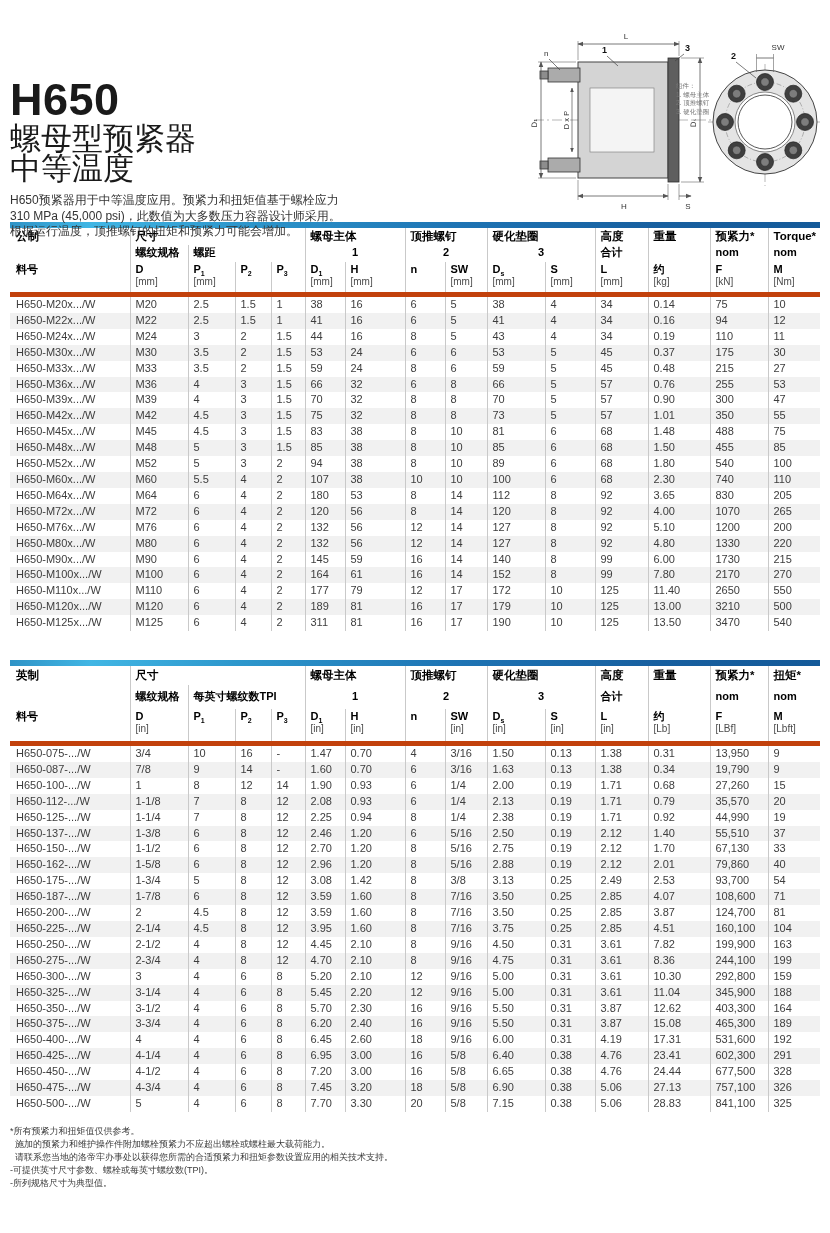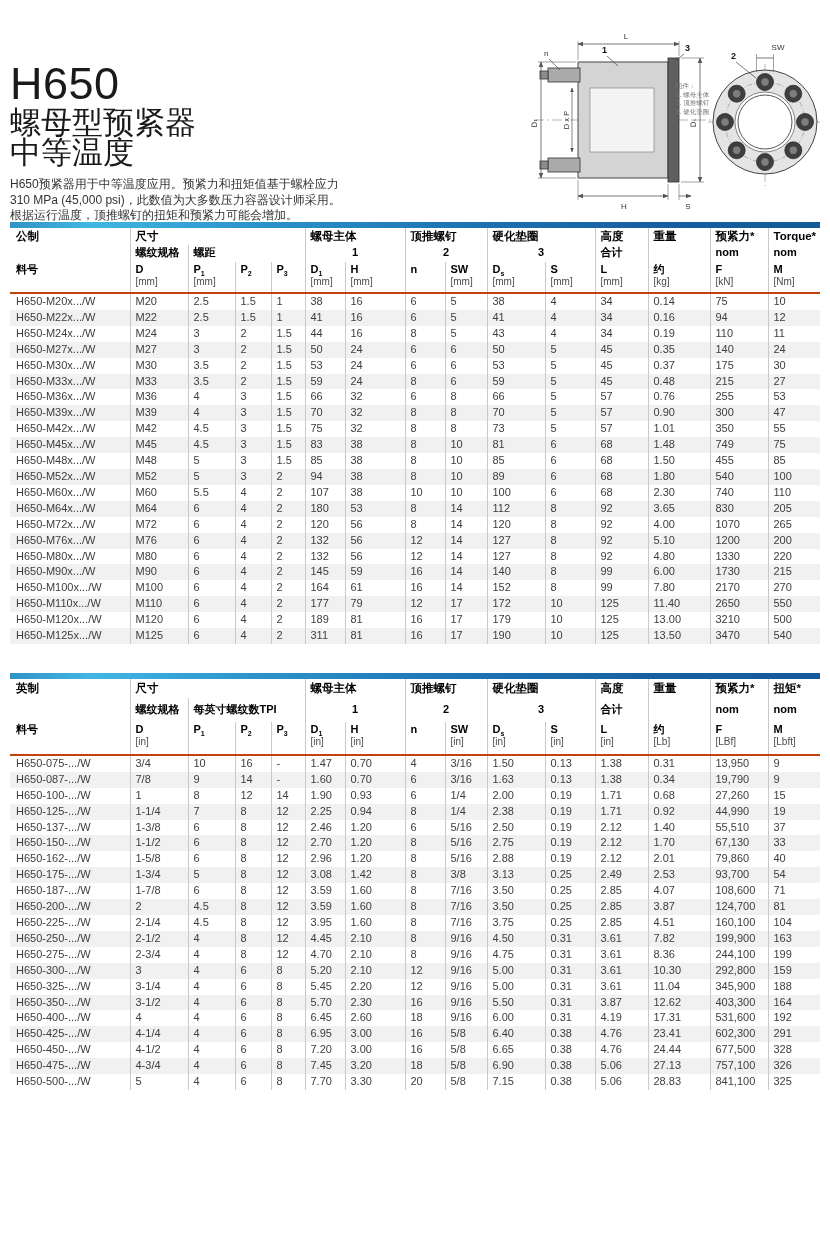--- a/index.html
+++ b/index.html
@@ -1,21 +1,21 @@
 <!DOCTYPE html>
 <html><head>
 <meta charset="utf-8">
 <style>
   html,body{margin:0;padding:0;background:#fff;}
   body{width:830px;height:1233px;overflow:hidden;font-family:"Liberation Sans","DejaVu Sans",sans-serif;color:#3d3d3d;}
   .page{position:relative;width:830px;height:1233px;box-sizing:border-box;padding:0 10px;}
 
   
   .hdr{position:relative;height:222px;}
-  .title{font-size:45px;font-weight:400;color:#1a1a1a;letter-spacing:.5px;padding-top:60px;line-height:48px;}
+  .title{font-size:45px;font-weight:700;color:#1a1a1a;letter-spacing:.5px;padding-top:76px;line-height:48px;}
   .subtitle{font-size:31px;font-weight:400;color:#1a1a1a;line-height:30px;}
   .desc{margin-top:9px;font-size:12px;line-height:15.5px;color:#333;}
 
   
   .drawing{position:absolute;top:28px;right:0;width:292px;height:190px;}
   .legend{position:absolute;left:148px;top:54px;width:70px;font-size:6.5px;line-height:8.5px;color:#777;}
 
   
   .bluebar{height:6px;width:810px;background:linear-gradient(90deg,#2f93c6 0%,#41b6e4 10%,#2d97cc 28%,#1e74b4 55%,#175f9f 80%,#145a99 100%);}
   table.spec{table-layout:fixed;border-collapse:collapse;width:810px;font-size:11px;color:#3d3d3d;}
@@ -26,21 +26,21 @@
   table.spec.tallhead thead tr.ra th{height:19px;line-height:18px;margin-top:39px;}
   table.spec.tallhead thead tr.rb th{height:24px;line-height:22px;}
   table.spec thead tr.rc th{height:30px;}
   table.spec.tallhead thead tr.rc th{height:32px;}
   table.spec thead tr.rc th .sym{font-size:11px;line-height:14px;}
   table.spec thead tr.rc th .unit{font-size:10px;line-height:12px;font-weight:normal;color:#4a4a4a;}
   table.spec sub{font-size:7px;line-height:0;}
   table.spec td{padding:0 0 0 5px;height:15.9px;line-height:15.9px;white-space:nowrap;overflow:hidden;}
   table.spec th,table.spec td{border-left:1px solid #c9c9c9;}
   table.spec tr > :first-child{border-left:none;padding-left:6px;}
-  table.spec thead tr.rc th{border-bottom:2px solid #c2410c;}
+  table.spec thead tr.rc th{border-bottom:5px solid #c2410c;}
   table.spec tbody tr:nth-child(even) td{background:#f1f1f1;}
   .tablegap{height:29px;}
 
   
   .footnotes{margin-top:13px;font-size:9px;line-height:13px;color:#3a3a3a;}
   .footnotes .ind{padding-left:5px;}
 </style>
 </head>
 <body>
 
@@ -317,37 +317,20 @@
               <td>8</td>
               <td>5</td>
               <td>43</td>
               <td>4</td>
               <td>34</td>
               <td>0.19</td>
               <td>110</td>
               <td>11</td>
             </tr>
             <tr>
-              <td>H650-M27x.../W</td>
-              <td>M27</td>
-              <td>3</td>
-              <td>2</td>
-              <td>1.5</td>
-              <td>50</td>
-              <td>24</td>
-              <td>6</td>
-              <td>6</td>
-              <td>50</td>
-              <td>5</td>
-              <td>45</td>
-              <td>0.35</td>
-              <td>140</td>
-              <td>24</td>
-            </tr>
-            <tr>
               <td>H650-M30x.../W</td>
               <td>M30</td>
               <td>3.5</td>
               <td>2</td>
               <td>1.5</td>
               <td>53</td>
               <td>24</td>
               <td>6</td>
               <td>6</td>
               <td>53</td>
@@ -432,21 +415,21 @@
               <td>3</td>
               <td>1.5</td>
               <td>83</td>
               <td>38</td>
               <td>8</td>
               <td>10</td>
               <td>81</td>
               <td>6</td>
               <td>68</td>
               <td>1.48</td>
-              <td>749</td>
+              <td>488</td>
               <td>75</td>
             </tr>
             <tr>
               <td>H650-M48x.../W</td>
               <td>M48</td>
               <td>5</td>
               <td>3</td>
               <td>1.5</td>
               <td>85</td>
               <td>38</td>
@@ -806,20 +789,37 @@
               <td>6</td>
               <td>1/4</td>
               <td>2.00</td>
               <td>0.19</td>
               <td>1.71</td>
               <td>0.68</td>
               <td>27,260</td>
               <td>15</td>
             </tr>
             <tr>
+              <td>H650-112-.../W</td>
+              <td>1-1/8</td>
+              <td>7</td>
+              <td>8</td>
+              <td>12</td>
+              <td>2.08</td>
+              <td>0.93</td>
+              <td>6</td>
+              <td>1/4</td>
+              <td>2.13</td>
+              <td>0.19</td>
+              <td>1.71</td>
+              <td>0.79</td>
+              <td>35,570</td>
+              <td>20</td>
+            </tr>
+            <tr>
               <td>H650-125-.../W</td>
               <td>1-1/4</td>
               <td>7</td>
               <td>8</td>
               <td>12</td>
               <td>2.25</td>
               <td>0.94</td>
               <td>8</td>
               <td>1/4</td>
               <td>2.38</td>
@@ -1027,20 +1027,37 @@
               <td>16</td>
               <td>9/16</td>
               <td>5.50</td>
               <td>0.31</td>
               <td>3.87</td>
               <td>12.62</td>
               <td>403,300</td>
               <td>164</td>
             </tr>
             <tr>
+              <td>H650-375-.../W</td>
+              <td>3-3/4</td>
+              <td>4</td>
+              <td>6</td>
+              <td>8</td>
+              <td>6.20</td>
+              <td>2.40</td>
+              <td>16</td>
+              <td>9/16</td>
+              <td>5.50</td>
+              <td>0.31</td>
+              <td>3.87</td>
+              <td>15.08</td>
+              <td>465,300</td>
+              <td>189</td>
+            </tr>
+            <tr>
               <td>H650-400-.../W</td>
               <td>4</td>
               <td>4</td>
               <td>6</td>
               <td>8</td>
               <td>6.45</td>
               <td>2.60</td>
               <td>18</td>
               <td>9/16</td>
               <td>6.00</td>
@@ -1116,14 +1133,21 @@
               <td>5.06</td>
               <td>28.83</td>
               <td>841,100</td>
               <td>325</td>
             </tr>
           </tbody>
         </table>
       </div>
   </div>
 
+  <div class="footnotes">
+    <div>*所有预紧力和扭矩值仅供参考。</div>
+    <div class="ind">施加的预紧力和维护操作件附加螺栓预紧力不应超出螺栓或螺柱最大载荷能力。</div>
+    <div class="ind">请联系您当地的洛帝牢办事处以获得您所需的合适预紧力和扭矩参数设置应用的相关技术支持。</div>
+    <div>-可提供英寸尺寸参数、螺栓或每英寸螺纹数(TPI)。</div>
+    <div>-所列规格尺寸为典型值。</div>
+  </div>
 
 </div>
 
 </body></html>

